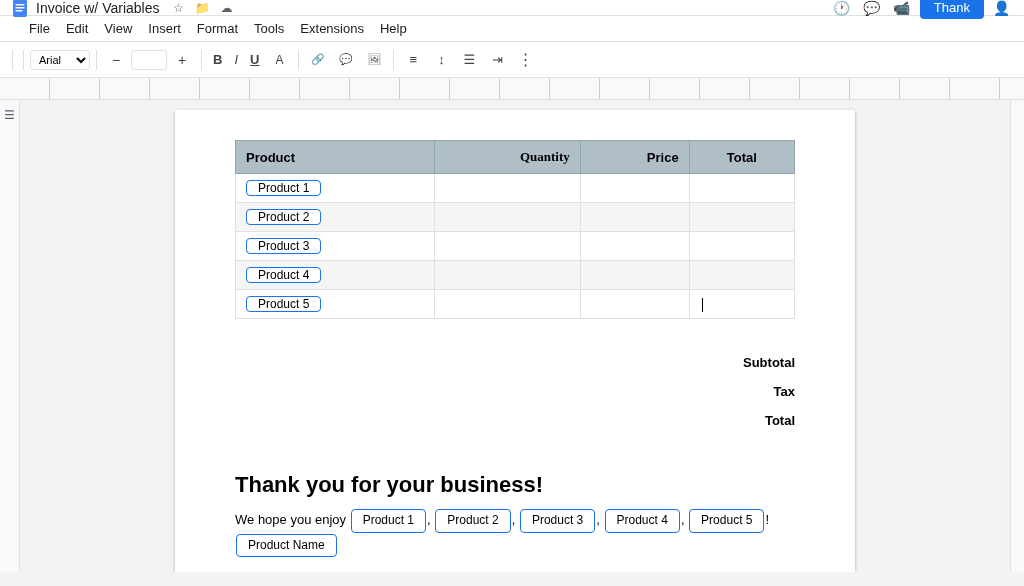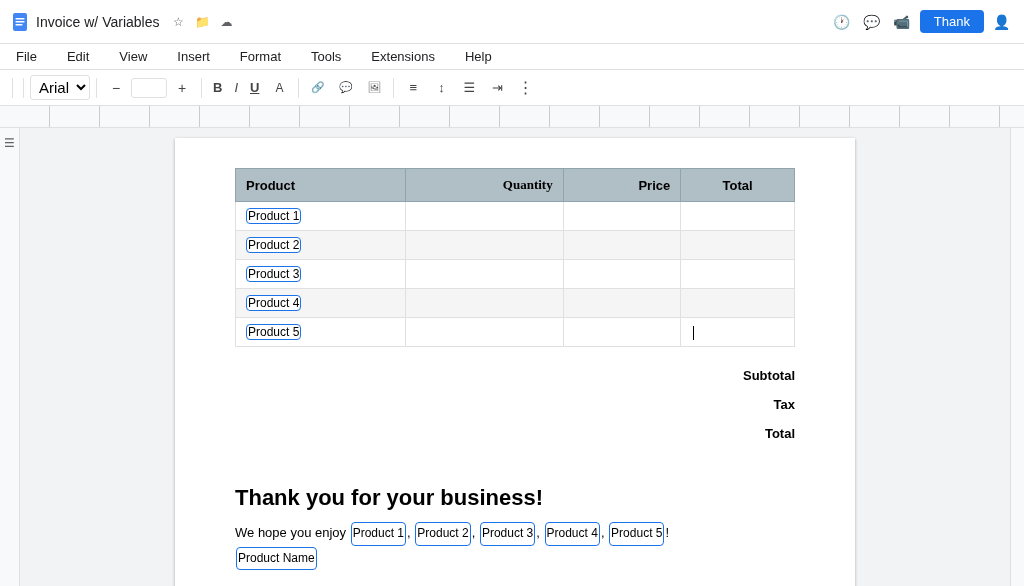--- a/index.html
+++ b/index.html
@@ -1,41 +1,41 @@
 <!DOCTYPE html>
 <html><head>
   <meta charset="utf-8">
   <style>
     * { margin: 0; padding: 0; box-sizing: border-box; }
     body { font-family: Arial, sans-serif; font-size: 13px; background: #f1f3f4; color: #000; overflow: hidden; }
 
     
     .title-bar {
       background: #fff;
-      height: 44px;
+      height: 16px;
       display: flex;
       align-items: center;
       padding: 0 10px;
       border-bottom: 1px solid #e0e0e0;
       gap: 8px;
     }
     .title-text { font-size: 14px; color: #202124; font-weight: normal; }
     .title-icons { display: flex; gap: 6px; margin-left: 4px; align-items: center; }
     .title-icon-btn { width: 18px; height: 18px; display: flex; align-items: center; justify-content: center; color: #5f6368; font-size: 12px; cursor: pointer; }
     .share-btn { margin-left: auto; background: #1a73e8; color: white; border: none; border-radius: 4px; padding: 4px 14px; font-size: 13px; cursor: pointer; }
     .top-right-icon { width: 24px; height: 24px; display: flex; align-items: center; justify-content: center; color: #5f6368; cursor: pointer; font-size: 14px; }
 
     
     .menu-bar {
       background: #fff;
       height: 26px;
       display: flex;
       align-items: center;
-      padding: 0 8px;
-      gap: 14px;
+      padding: 0 21px;
+      gap: 0;
       border-bottom: 1px solid #e0e0e0;
     }
     .menu-item { padding: 2px 8px; font-size: 13px; color: #202124; cursor: pointer; border-radius: 3px; }
 
     
     .toolbar {
       background: #fff;
       height: 36px;
       display: flex;
       align-items: center;
@@ -49,21 +49,21 @@
     }
     .toolbar-separator { width: 1px; height: 20px; background: #e0e0e0; margin: 0 4px; }
     .zoom-selector {
       border: none; background: none; font-size: 12px; cursor: pointer; color: #202124; padding: 2px 4px;
     }
     .style-selector {
       border: 1px solid #e0e0e0; background: #fff; font-size: 12px; padding: 2px 4px; border-radius: 3px; cursor: pointer;
       width: 110px;
     }
     .font-selector {
-      border: 1px solid #e0e0e0; background: #fff; font-size: 15px; padding: 2px 4px; border-radius: 3px; cursor: pointer;
+      border: 1px solid #e0e0e0; background: #fff; font-size: 11px; padding: 2px 4px; border-radius: 3px; cursor: pointer;
       width: 60px;
     }
     .font-size-input {
       border: 1px solid #e0e0e0; width: 36px; text-align: center; font-size: 12px; padding: 2px;
       border-radius: 3px;
     }
     .toolbar-text-btn { font-size: 13px; font-weight: bold; padding: 2px 5px; cursor: pointer; color: #444; border: none; background: none; border-radius: 3px; }
     .toolbar-text-btn.italic { font-style: italic; font-weight: normal; }
     .toolbar-text-btn.underline { text-decoration: underline; }
 
@@ -114,21 +114,21 @@
       min-height: 800px;
       box-shadow: 0 1px 3px rgba(0,0,0,0.3);
       padding: 30px 60px;
       position: relative;
     }
 
     
     .invoice-table {
       width: 100%;
       border-collapse: collapse;
-      margin-bottom: 21px;
+      margin-bottom: 36px;
     }
     .invoice-table th {
       background: #b0bec5;
       padding: 8px 10px;
       text-align: left;
       font-weight: bold;
       font-size: 13px;
       border: 1px solid #90a4ae;
     }
     .invoice-table th.right { text-align: right; }
@@ -139,21 +139,21 @@
       height: 28px;
     }
     .invoice-table tr:nth-child(even) { background: #f5f5f5; }
     .invoice-table tr:nth-child(odd) { background: #fff; }
 
     
     .var-chip {
       display: inline-block;
       border: 1.5px solid #1a73e8;
       border-radius: 4px;
-      padding: 0px 1px;
+      padding: 0px 11px;
       color: #000;
       font-size: 12px;
       background: #fff;
       white-space: nowrap;
     }
 
     
     .thank-you-section {
       margin-top: 10px;
     }

